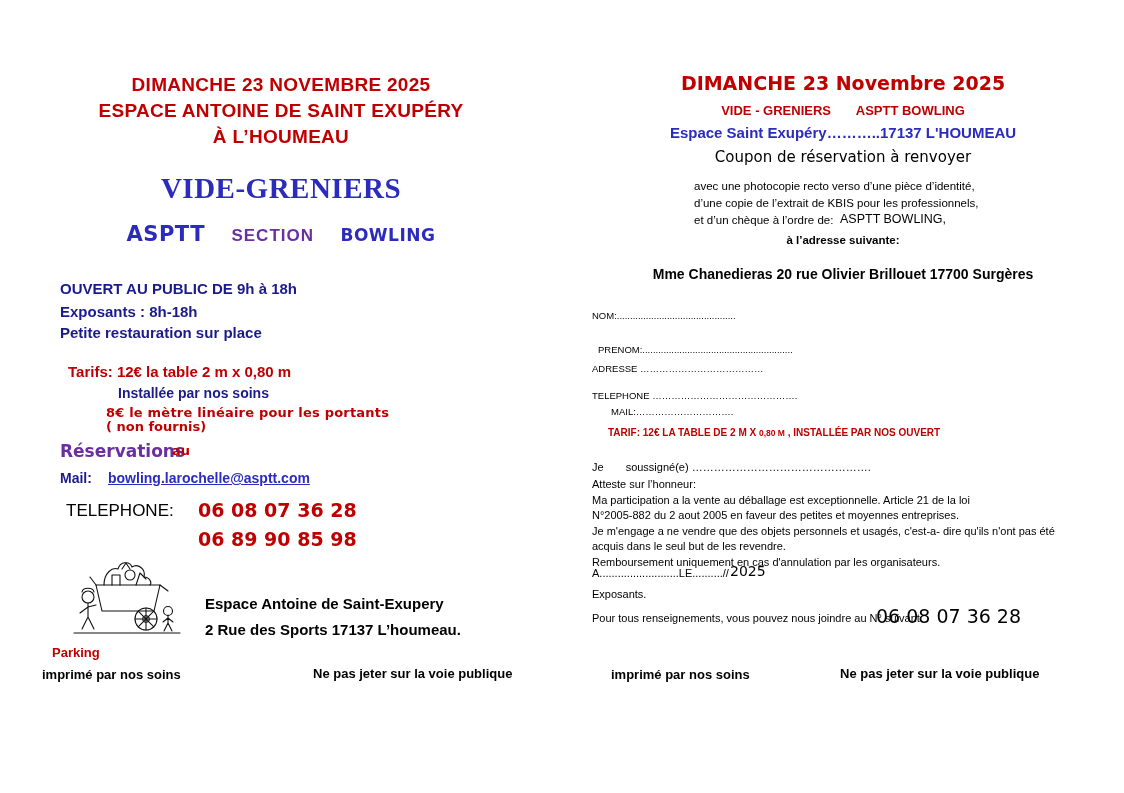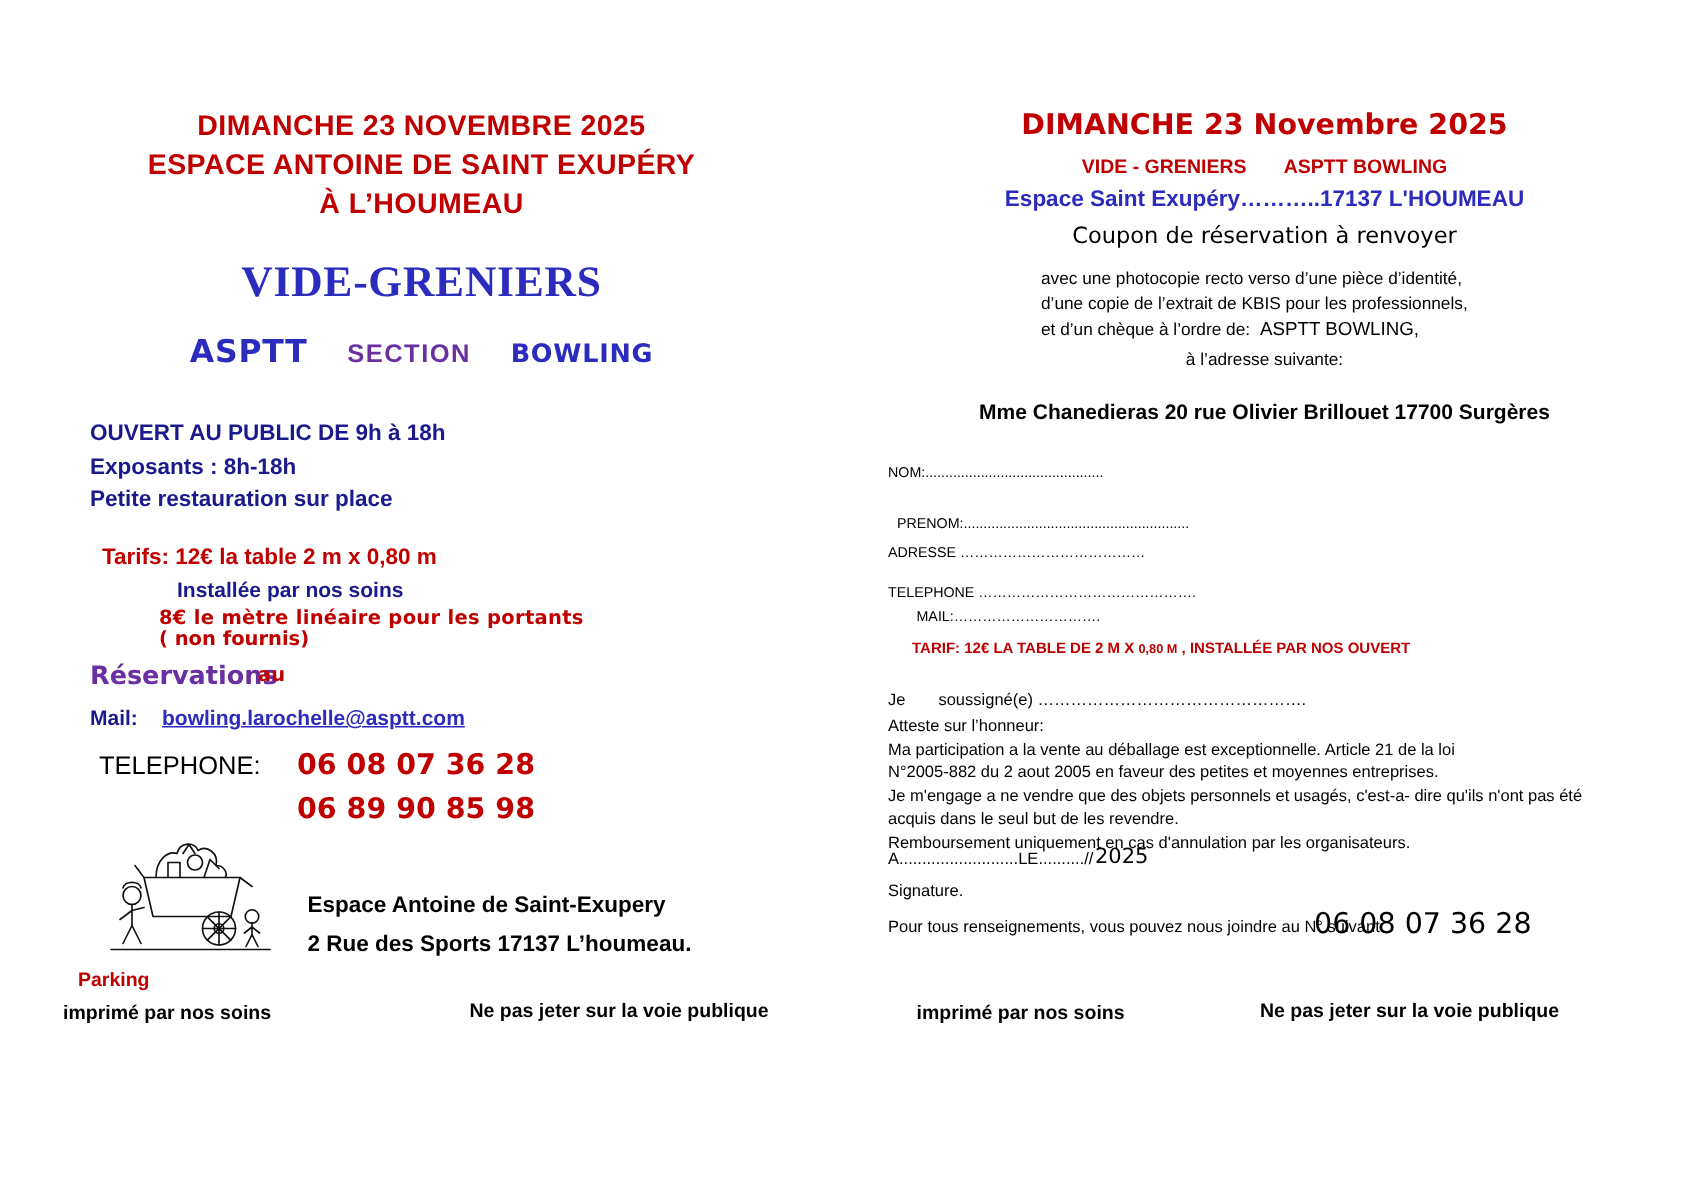--- a/index.html
+++ b/index.html
@@ -317,20 +317,21 @@
     color: #000000;
   }
   .r-adresse-suiv {
     position: absolute;
     left: 0;
     top: 234px;
     width: 562px;
     text-align: center;
     font-size: 11.5px;
     color: #000000;
+    font-weight: bold;
   }
   .r-dest {
     position: absolute;
     left: 0;
     top: 266px;
     width: 562px;
     text-align: center;
     font-size: 14px;
     font-weight: bold;
     color: #000000;
@@ -544,21 +545,21 @@
       <div>Atteste sur l’honneur:</div>
       <div>Ma participation a la vente au déballage est exceptionnelle. Article 21 de la loi</div>
       <div>N°2005-882 du 2 aout 2005 en faveur des petites et moyennes entreprises.</div>
       <div>Je m'engage a ne vendre que des objets personnels et usagés, c'est-a- dire qu'ils n'ont pas été</div>
       <div>acquis dans le seul but de les revendre.</div>
       <div>Remboursement uniquement en cas d'annulation par les organisateurs.</div>
     </div>
 
     <div class="r-ale">A..........................LE..........//</div>
     <div class="r-year">2025</div>
-    <div class="r-sign">Signature.</div>
+    <div class="r-sign">Exposants.</div>
 
     <div class="r-rens">Pour tous renseignements, vous pouvez nous joindre au N° suivant</div>
     <div class="r-rens-tel">06 08 07 36 28</div>
 
     <div class="r-imprime">imprimé par nos soins</div>
     <div class="r-nepas">Ne pas jeter sur la voie publique</div>
   </div>
 
 </div>
 

